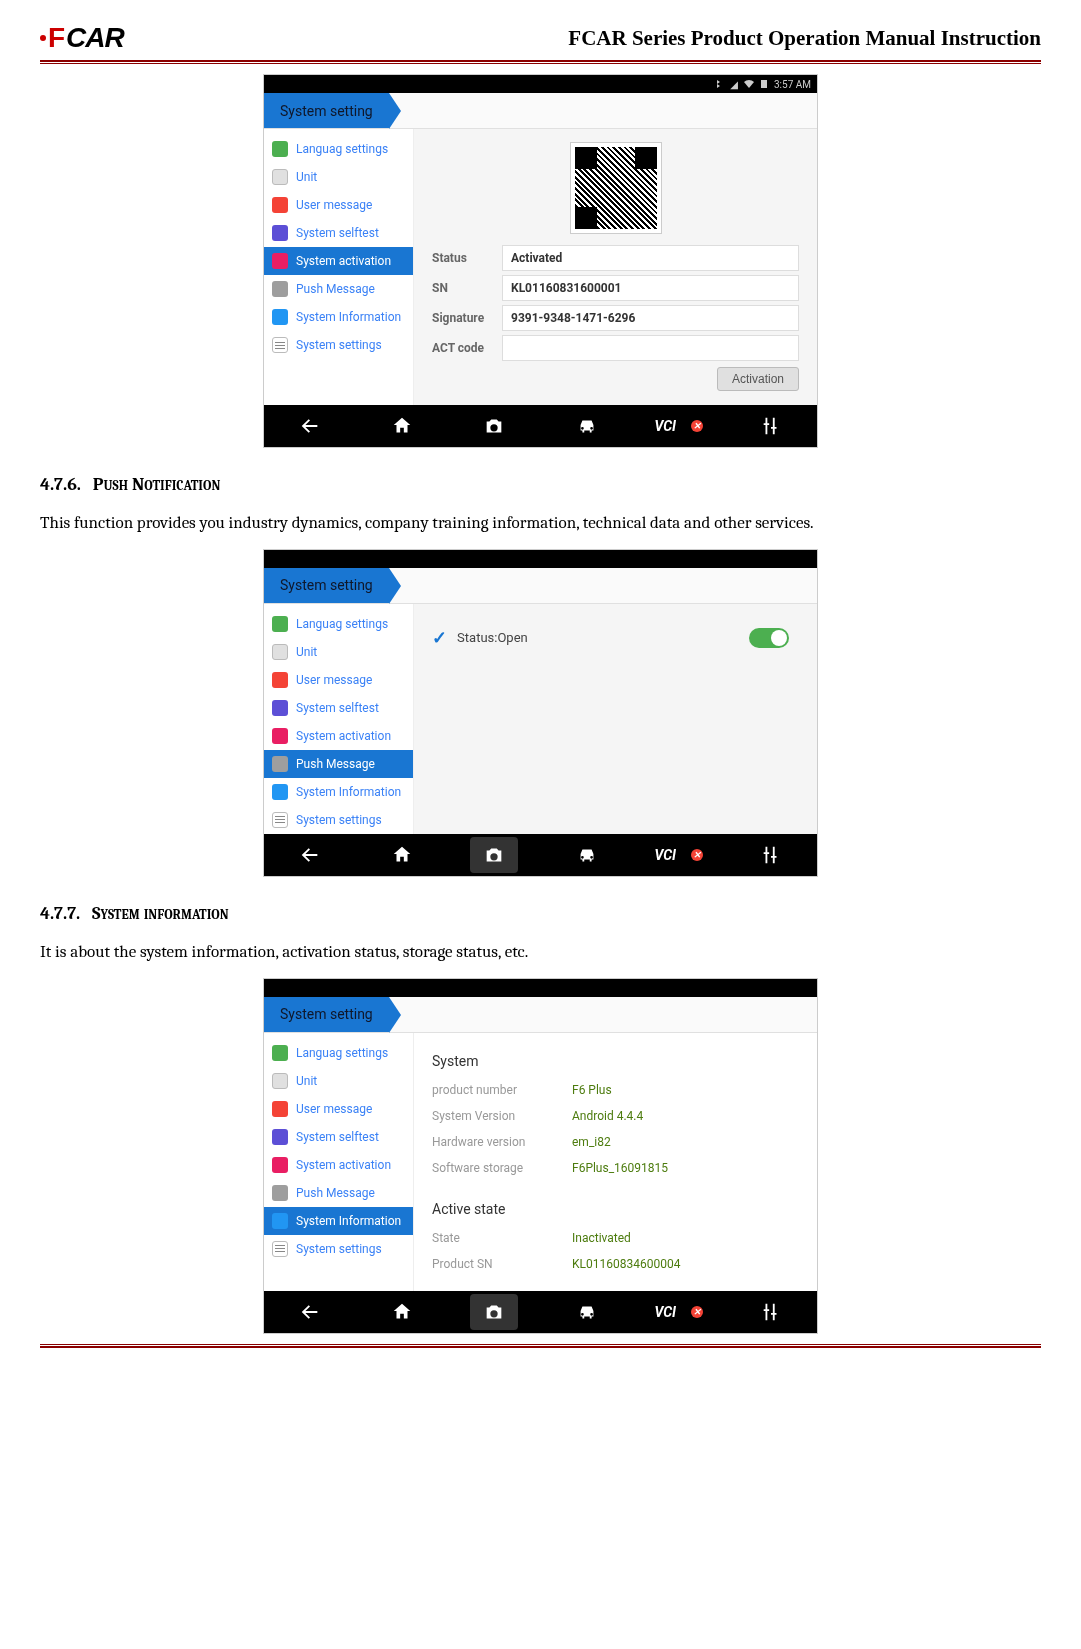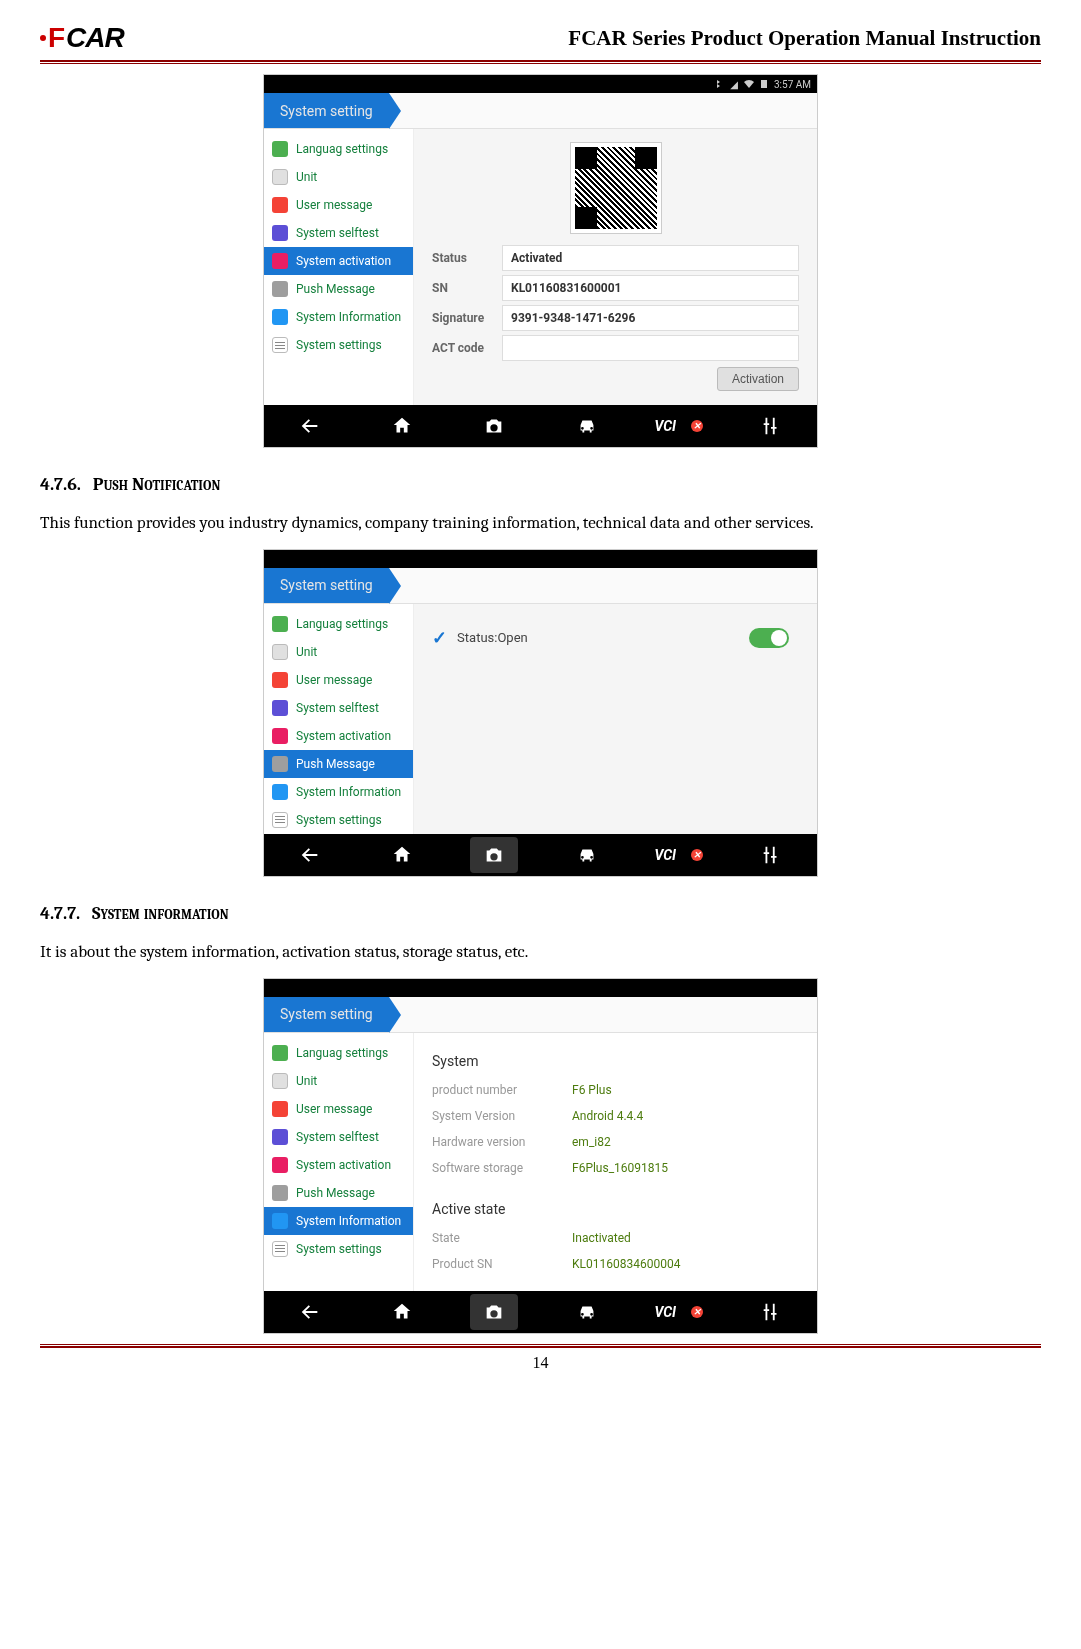--- a/index.html
+++ b/index.html
@@ -16,25 +16,25 @@
   .page-number { text-align: center; font-family: 'Times New Roman', serif; font-size: 16px; }
 
   .section-heading { font-family: Cambria, Georgia, serif; font-weight: bold; font-size: 18px; margin: 26px 0 16px 0; }
   .section-heading .sub { font-variant: small-caps; }
   .body-text { font-family: Cambria, Georgia, serif; font-size: 17px; margin: 14px 0 14px 0; line-height: 1.4; }
 
   .shot { width: 555px; margin: 6px auto 10px auto; border: 1px solid #ccc; font-family: Roboto, Arial, Helvetica, sans-serif; font-size: 13px; color: #444; background:#fff; }
   .statusbar { height: 18px; background: #000; color:#ccc; display:flex; justify-content:flex-end; align-items:center; padding:0 6px; font-size:10px; gap:6px;}
   .statusbar svg { fill:#ccc; }
   .tab-row { height: 36px; background: #fafafa; border-bottom:1px solid #e0e0e0; display:flex; align-items:stretch;}
-  .tab { background:#1976D2; color:#e5e5e5; padding:0 16px; display:flex; align-items:center; font-size:14px; position:relative; height:100%;}
+  .tab { background:#1976D2; color:#0f172a; padding:0 16px; display:flex; align-items:center; font-size:14px; position:relative; height:100%;}
   .tab::after { content:""; position:absolute; right:-12px; top:0; bottom:0; width:0; height:0; border-left:12px solid #1976D2; border-top:18px solid transparent; border-bottom:18px solid transparent;}
   .content-row { display:flex; min-height: 220px; }
   .sidebar { width: 150px; background:#fff; border-right:1px solid #eee; padding-top:6px;}
-  .side-item { display:flex; align-items:center; height:28px; padding:0 8px; gap:8px; font-size:12px; color:#15803d; white-space:nowrap; cursor:pointer;}
+  .side-item { display:flex; align-items:center; height:28px; padding:0 8px; gap:8px; font-size:12px; color:#3b82f6; white-space:nowrap; cursor:pointer;}
   .side-item.sel { background:#1976D2; color:#fff; }
   .icon-box { width:16px; height:16px; border-radius:3px; display:flex; align-items:center; justify-content:center; flex-shrink:0;}
   .ic-green{background:#4CAF50;} .ic-grey{background:#e0e0e0; border:1px solid #bbb;} .ic-red{background:#F44336;} .ic-purple{background:#5C4FD6;} .ic-pink{background:#E91E63;} .ic-darkgrey{background:#9E9E9E;} .ic-info{background:#2196F3;} .ic-lines{background:#fff; border:1px solid #bbb;}
   .ic-lines::before{content:"";display:block;width:10px;height:1px;background:#888;box-shadow:0 3px 0 #888,0 -3px 0 #888;}
   .main { flex:1; background:#f5f5f5; padding:14px 18px; }
   .main-white { background:#fff; }
 
   .qr { width: 90px; height: 90px; margin: 0 auto 10px auto;
         background:
           linear-gradient(#000,#000), linear-gradient(#000,#000), linear-gradient(#000,#000),
@@ -389,14 +389,13 @@
         </div>
       <div class="bb-item">
           <svg viewBox="0 0 24 24">
             <path d="M6 3v6H4v2h2v10h2V11h2V9H8V3zm8 0v10h-2v2h2v6h2v-6h2v-2h-2V3z"></path>
           </svg>
         </div>
     </div>
   </div>
 
   <div class="hr-double-bottom"></div>
-  <div class="page-number">14</div>
 </div>
 
 </body></html>

